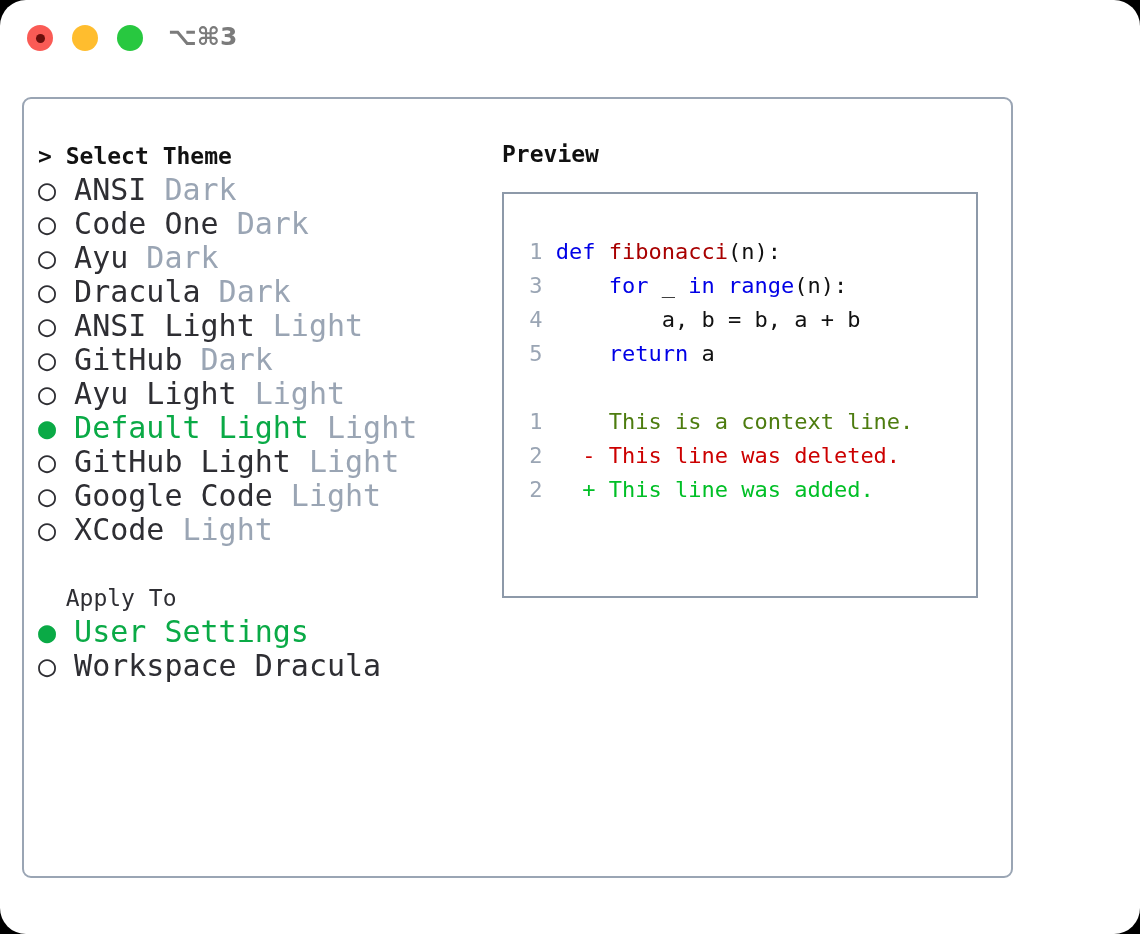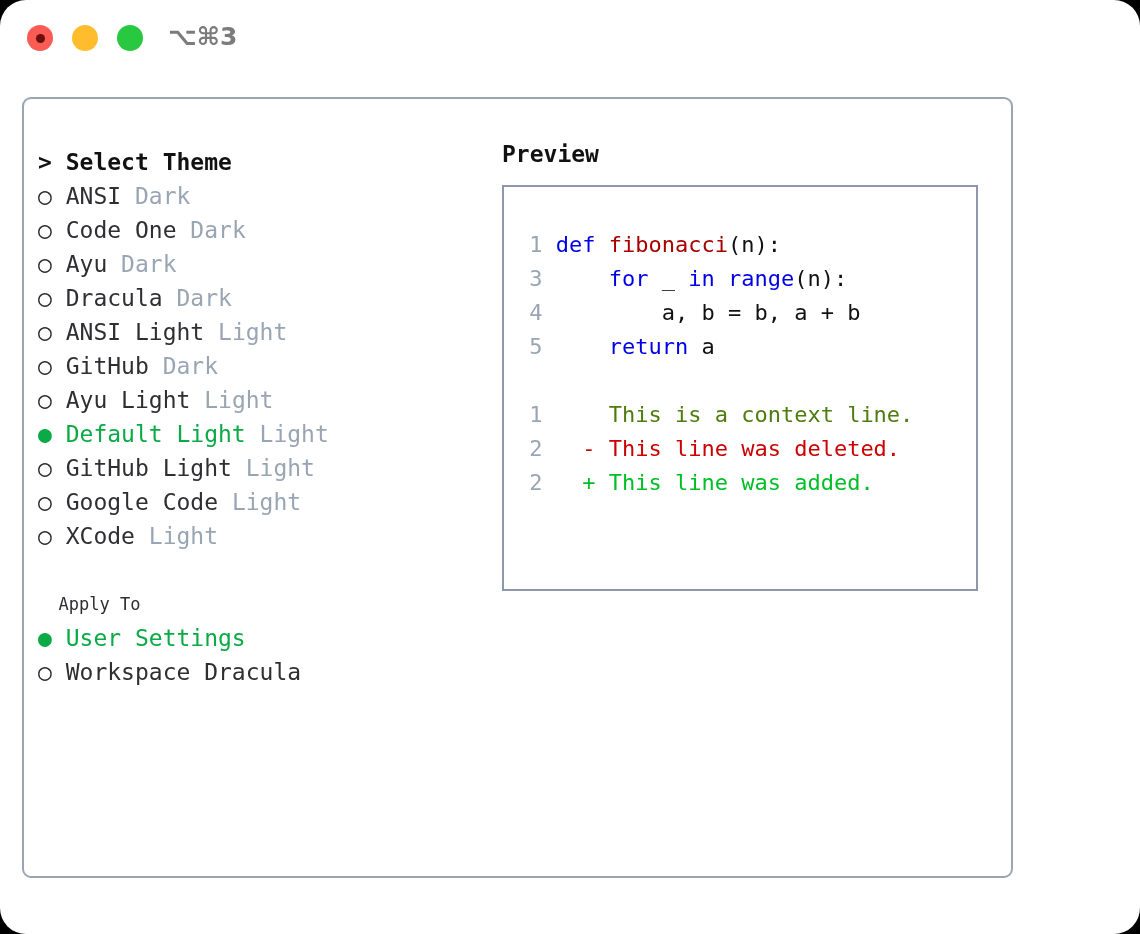--- a/index.html
+++ b/index.html
@@ -89,51 +89,51 @@
     position: absolute;
     left: 0; top: 0;
     width: 100%;
     height: 100%;
   }
 
   
   .left-col {
     position: absolute;
     left: 14px;
-    top: 46px;
+    top: 40px;
     width: 460px;
   }
 
   .section-title {
     font-size: 23px;
     font-weight: bold;
     color: #111111;
     line-height: 34px;
     white-space: pre;
   }
   .section-title .caret { font-weight: bold; }
 
   .opt {
-    font-size: 23px;
+    font-size: 30px;
     line-height: 34px;
     color: #2e2e33;
     white-space: pre;
     display: block;
   }
   .opt .marker {
     display: inline-block;
     width: 1ch;
     color: #2e2e33;
   }
   .opt.selected { color: #0aaa46; }
   .opt.selected .marker { color: #0aaa46; }
   .opt .tag { color: #9aa5b4; }
 
   .subsection {
-    font-size: 17px;
+    font-size: 23px;
     line-height: 34px;
     color: #2e2e33;
     white-space: pre;
     display: block;
   }
 
   .spacer-line { height: 34px; }
 
   .hint {
     font-size: 22px;
@@ -152,21 +152,21 @@
     width: 500px;
   }
   .preview-title {
     font-size: 23px;
     font-weight: bold;
     color: #111111;
     line-height: 34px;
     white-space: pre;
   }
   .preview-box {
-    margin-top: 14px;
+    margin-top: 21px;
     width: 476px;
     height: 406px;
     border: 2px solid #8d99a9;
     box-sizing: border-box;
     background: #ffffff;
     position: relative;
   }
   .code-area {
     position: absolute;
     left: 12px;

